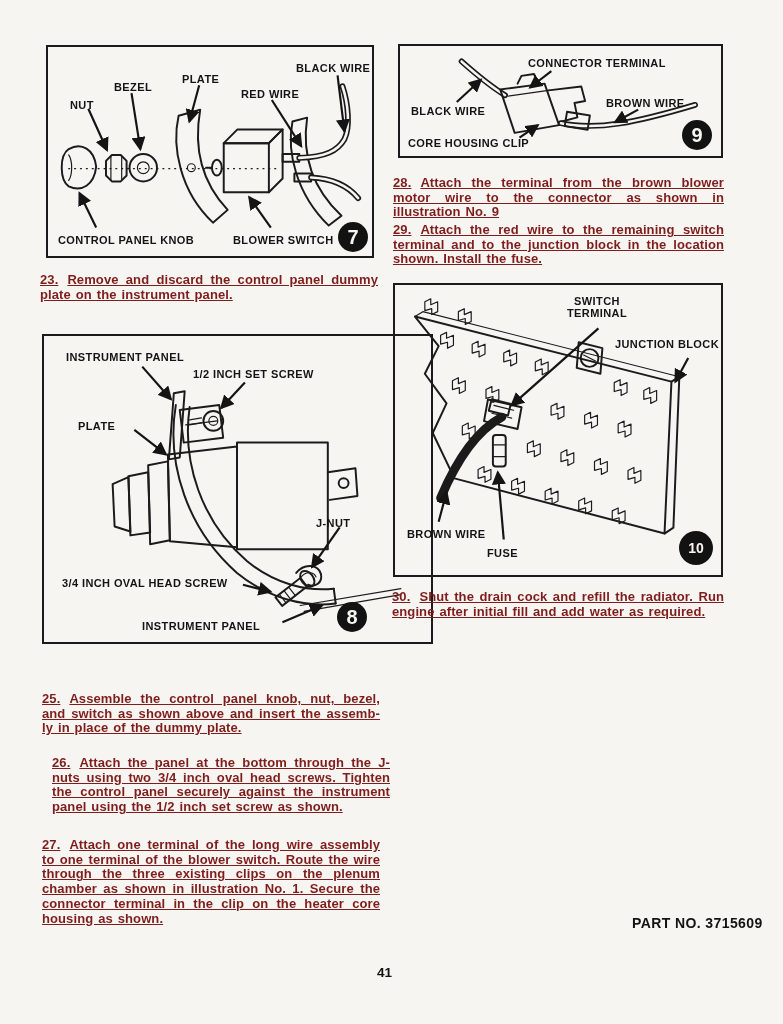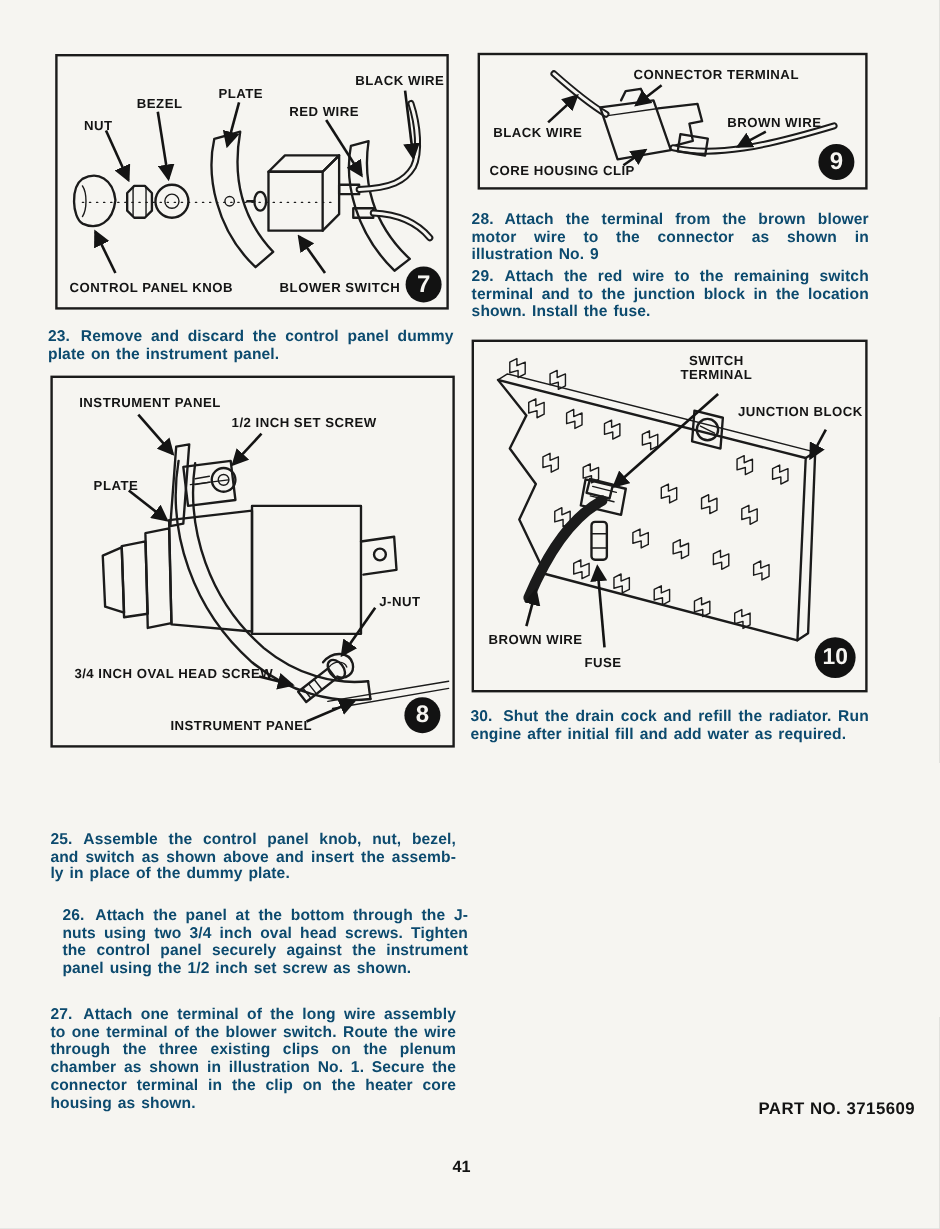--- a/index.html
+++ b/index.html
@@ -19,24 +19,24 @@
   .fig-label {
     position:absolute; font-weight:700; font-size:11px; letter-spacing:.4px;
     white-space:nowrap; color:#141414; line-height:12px;
   }
   .fig-label.wrap { white-space:normal; text-align:center; }
   .fig-badge {
     position:absolute; background:#121212; color:#f6f5f1; border-radius:50%;
     width:30px; height:30px; display:flex; align-items:center; justify-content:center;
     font-weight:700; font-size:20px; font-family:"Liberation Sans", sans-serif;
   }
-  .fig-badge.big { width:34px; height:34px; font-size:19px; }
+  .fig-badge.big { width:34px; height:34px; font-size:14px; }
   .step {
     position:absolute; font-size:13px; font-weight:700; line-height:14.7px;
-    text-align:justify; color:#0c4a6e; word-spacing:1.2px; letter-spacing:.1px;
+    text-align:justify; color:#7f1d1d; word-spacing:1.2px; letter-spacing:.1px;text-decoration:underline;
   }
   .step .num { margin-right:9px; }
   .part-no {
     position:absolute; font-weight:700; font-size:14px; letter-spacing:.4px; color:#131313;
   }
   .page-number {
     position:absolute; font-weight:700; font-size:13.5px; color:#131313;text-align:right;
   }
   .ink { stroke:#1b1b1b; fill:none; stroke-width:2; stroke-linecap:round; stroke-linejoin:round; }
   .ink-thin { stroke:#1b1b1b; fill:none; stroke-width:1.2; stroke-linecap:round; stroke-linejoin:round; }
@@ -143,21 +143,21 @@
     <span class="num">28.</span><span>Attach the terminal from the brown blower motor wire to the connector as shown in illustration No. 9</span>
   </p>
   <p class="step" style="left:393px; top:223px; width:331px;">
     <span class="num">29.</span><span>Attach the red wire to the remaining switch terminal and to the junction block in the location shown. Install the fuse.</span>
   </p>
 
   <p class="step" style="left:40px; top:273px; width:338px;">
     <span class="num">23.</span><span>Remove and discard the control panel dummy plate on the instrument panel.</span>
   </p>
 
-  <div class="figure-box" style="left:42px; top:313px; width:337px; height:310px;">
+  <div class="figure-box" style="left:42px; top:334px; width:391px; height:310px;">
     <svg class="art" viewBox="0 0 337 310">
       <defs>
         <marker id="a8" viewBox="0 0 10 10" refX="8.5" refY="5" markerWidth="6.5" markerHeight="6.5" orient="auto">
           <path d="M0,0 L10,5 L0,10 Z" fill="#141414"></path>
         </marker>
       </defs>
 
       <path class="ink" d="M104,58 L115,56 L110,123 L99,125 Z"></path>
 
       <path class="ink" d="M110,75 L150,70 L154,103 L114,108 Z"></path>

